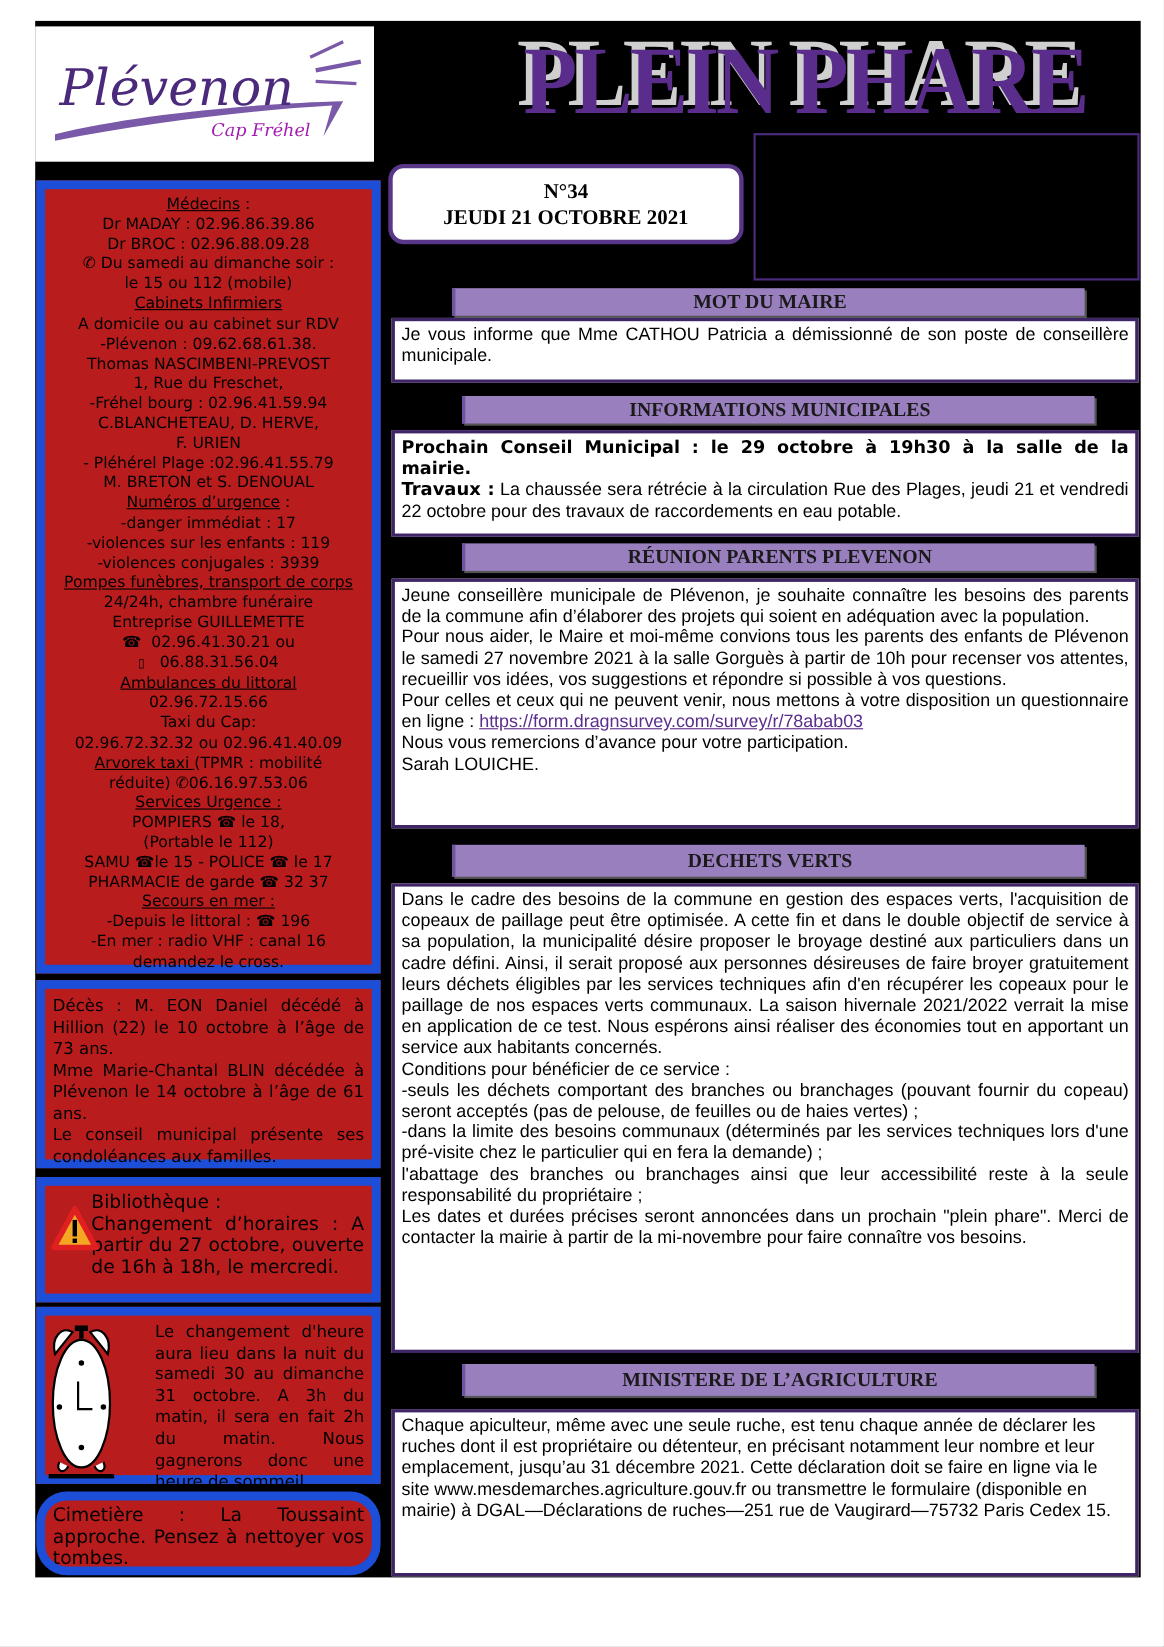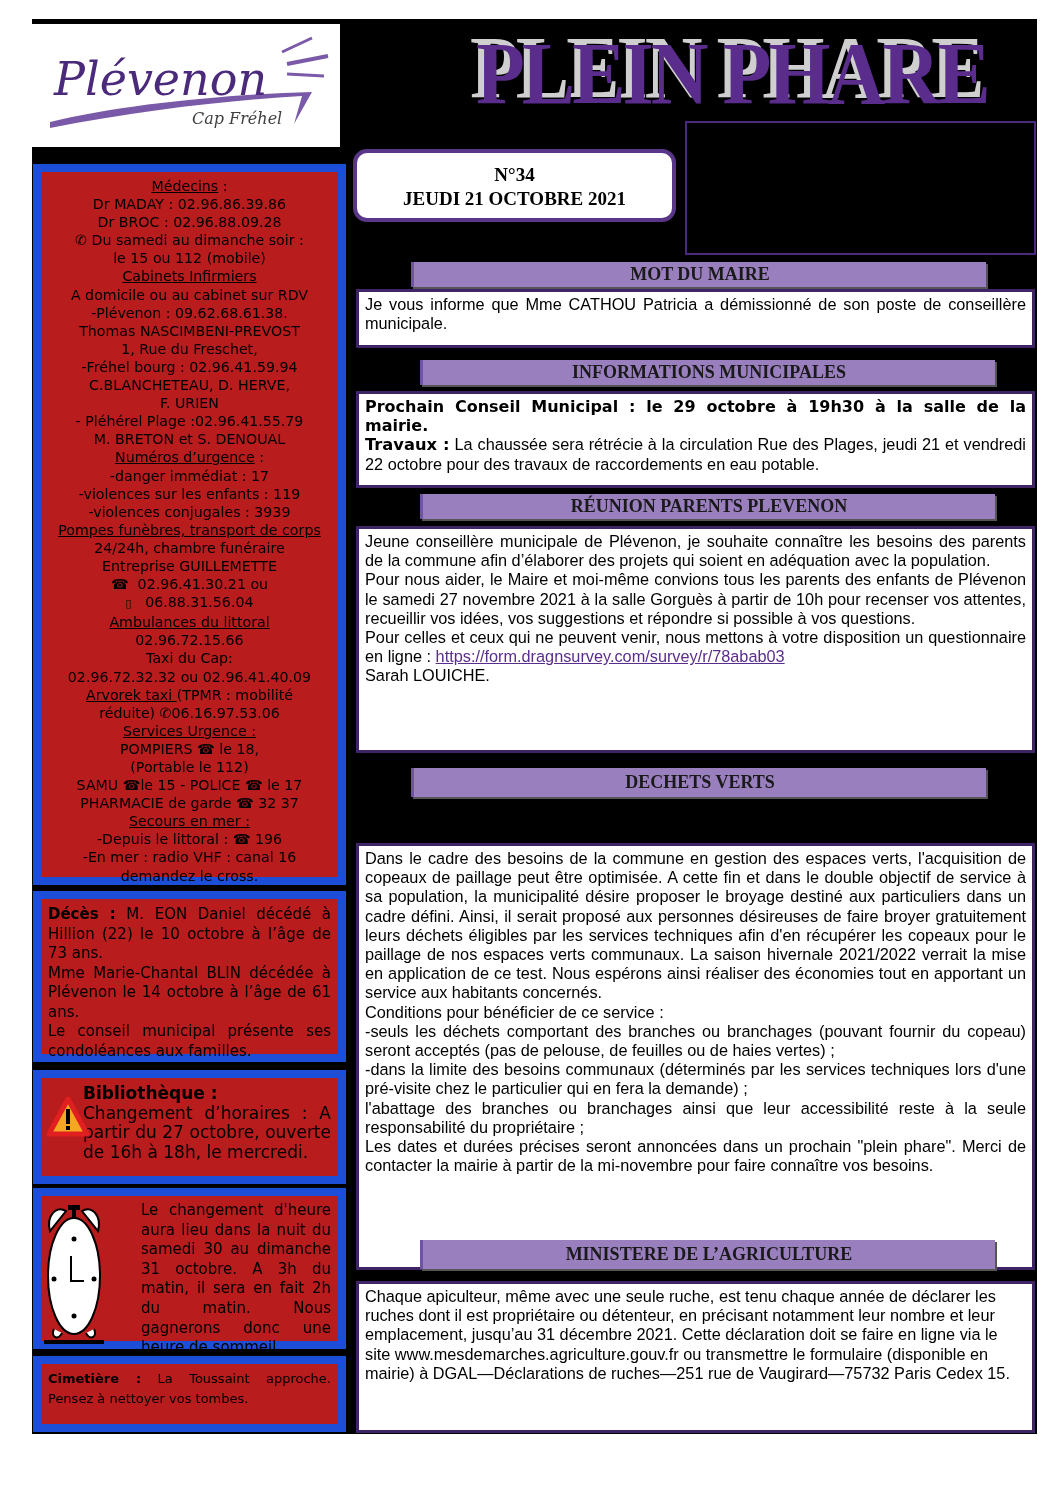--- a/index.html
+++ b/index.html
@@ -1,39 +1,39 @@
 <!DOCTYPE html>
 <html><head>
 <meta charset="utf-8">
 <style>
   html, body { margin: 0; padding: 0; background: #ffffff; }
   body { width: 1058px; height: 1497px; position: relative; overflow: hidden; font-family: "DejaVu Sans", sans-serif; color: #000; }
   .page-bg { position: absolute; left: 32px; top: 19px; width: 1005px; height: 1415px; background: #000; }
   .abs { position: absolute; box-sizing: border-box; }
   .logo-box { left: 32px; top: 24px; width: 308px; height: 123px; background: #fff; }
   .logo-text { position: absolute; left: 22px; top: 28px; font-family: "DejaVu Serif", serif; font-style: italic; font-size: 46px; color: #4b2a7b; letter-spacing: 0px; }
-  .logo-sub { position: absolute; left: 160px; top: 85px; font-family: "DejaVu Serif", serif; font-style: italic; font-size: 16px; color: #404040; text-align: right; }
+  .logo-sub { position: absolute; left: 160px; top: 85px; font-family: "DejaVu Serif", serif; font-style: italic; font-size: 16px; color: #a21caf; text-align: right; }
   .logo-swoosh { position: absolute; left: 0; top: 0; }
   .masthead { left: 440px; top: 22px; width: 450px; height: 95px; margin-left: 36px; }
   .masthead-title { position: absolute; left: 0; top: 0; font-family: "Liberation Serif", serif; font-weight: bold; font-size: 80px; line-height: 95px; color: #5a2d8c; letter-spacing: -3px; text-shadow: -6px -6px 0 #cfcfcf; transform: scaleY(1.1); transform-origin: top left; white-space: nowrap; }
   .issue-box { left: 353px; top: 149px; width: 323px; height: 73px; background: #fff; border: 4px solid #5a3688; border-radius: 14px; text-align: center; font-family: "Liberation Serif", serif; font-weight: bold; font-size: 19px; line-height: 24px; padding-top: 10px; }
   .dark-box { left: 685px; top: 121px; width: 351px; height: 134px; border: 2px solid #4b2a7b; background: #000; }
   .sidebar-box { background: #b91c1c; border: 8px solid #1d4ed8; }
   .med { left: 33px; top: 164px; width: 313px; height: 721px; text-align: center; font-size: 14.2px; line-height: 18.1px; padding-top: 5px; }
   .med .u { text-decoration: underline; }
   .deces { left: 33px; top: 891px; width: 313px; height: 171px; font-size: 15px; line-height: 19.5px; padding: 6px 7px; text-align: justify; }
   .biblio { left: 33px; top: 1070px; width: 313px; height: 114px; font-size: 17px; line-height: 19.5px; padding: 6px 7px 6px 42px; text-align: justify; }
   .clock-box { left: 33px; top: 1188px; width: 313px; height: 161px; font-size: 15px; line-height: 19.6px; padding: 5px 7px 5px 100px; text-align: justify; }
-  .cimetiere { left: 33px; top: 1356px; width: 313px; height: 76px; font-size: 13px; line-height: 19.5px; padding: 5px 7px; text-align: justify; }
+  .cimetiere { left: 33px; top: 1356px; width: 313px; height: 76px; font-size: 17px; line-height: 19.5px; padding: 5px 7px; text-align: justify; border-radius: 28px; }
   .section-header { background: #9a7fbf; text-align: center; font-family: "Liberation Serif", serif; font-weight: bold; font-size: 18px; line-height: 25px; color: #1a1a1a; border-left: 3px solid #6f55a0; box-shadow: 2px 2px 0 #555; }
   .section-body { background: #fff; border: 3px solid #3f2466; font-family: "Liberation Sans", sans-serif; font-size: 16.3px; line-height: 19.2px; padding: 3px 6px; text-align: justify; }
   .pill-bold { font-weight: bold; font-family: "DejaVu Sans", sans-serif; }
   .link { color: #5a2d8c; text-decoration: underline; }
   .left { text-align: left; }
-  b { font-weight: bold; }
+  b { font-weight: normal; }
 </style>
 </head>
 <body>
 
 <div class="page-bg"></div>
 
 <div class="abs logo-box">
   <svg class="logo-swoosh" width="308" height="123" viewBox="0 0 308 123">
     <path d="M18 98 C 90 80, 200 70, 280 68 L 262 100 L 270 72 C 200 76, 110 86, 18 104 Z" fill="#7a5aa8"></path>
     <path d="M250 28 L 280 14" stroke="#7a5aa8" stroke-width="3"></path>
@@ -151,27 +151,28 @@
   <div><b class="pill-bold">Travaux :</b><span> La chaussée sera rétrécie à la circulation Rue des Plages, jeudi 21 et vendredi 22 octobre pour des travaux de raccordements en eau potable.</span></div>
 </div>
 
 <div class="abs section-header" style="left:420px;top:494px;width:575px;height:25px;">
   <span>RÉUNION PARENTS PLEVENON</span>
 </div>
 <div class="abs section-body" style="left:356px;top:526px;width:679px;height:227px;">
   <div>Jeune conseillère municipale de Plévenon, je souhaite connaître les besoins des parents de la commune afin d’élaborer des projets qui soient en adéquation avec la population.</div>
   <div>Pour nous aider, le Maire et moi-même convions tous les parents des enfants de Plévenon le samedi 27 novembre 2021 à la salle Gorguès à partir de 10h pour recenser vos attentes, recueillir vos idées, vos suggestions et répondre si possible à vos questions.</div>
   <div><span>Pour celles et ceux qui ne peuvent venir, nous mettons à votre disposition un questionnaire en ligne : </span><span class="link">https://form.dragnsurvey.com/survey/r/78abab03</span></div>
+  <div>Nous vous remercions d’avance pour votre participation.</div>
   <div>Sarah LOUICHE.</div>
 </div>
 
 <div class="abs section-header" style="left:411px;top:768px;width:575px;height:29px;line-height:29px;">
   <span>DECHETS VERTS</span>
 </div>
-<div class="abs section-body" style="left:356px;top:803px;width:679px;height:427px;margin-top:40px;">
+<div class="abs section-body" style="left:356px;top:803px;width:679px;height:427px;">
   <div>Dans le cadre des besoins de la commune en gestion des espaces verts, l'acquisition de copeaux de paillage peut être optimisée. A cette fin et dans le double objectif de service à sa population, la municipalité désire proposer le broyage destiné aux particuliers dans un cadre défini. Ainsi, il serait proposé aux personnes désireuses de faire broyer gratuitement leurs déchets éligibles par les services techniques afin d'en récupérer les copeaux pour le paillage de nos espaces verts communaux. La saison hivernale 2021/2022 verrait la mise en application de ce test. Nous espérons ainsi réaliser des économies tout en apportant un service aux habitants concernés.</div>
   <div>Conditions pour bénéficier de ce service :</div>
   <div>-seuls les déchets comportant des branches ou branchages (pouvant fournir du copeau) seront acceptés (pas de pelouse, de feuilles ou de haies vertes) ;</div>
   <div>-dans la limite des besoins communaux (déterminés par les services techniques lors d'une pré-visite chez le particulier qui en fera la demande) ;</div>
   <div>l'abattage des branches ou branchages ainsi que leur accessibilité reste à la seule responsabilité du propriétaire ;</div>
   <div>Les dates et durées précises seront annoncées dans un prochain "plein phare". Merci de contacter la mairie à partir de la mi-novembre pour faire connaître vos besoins.</div>
 </div>
 
 <div class="abs section-header" style="left:420px;top:1240px;width:575px;height:29px;line-height:29px;">
   <span>MINISTERE DE L’AGRICULTURE</span>

